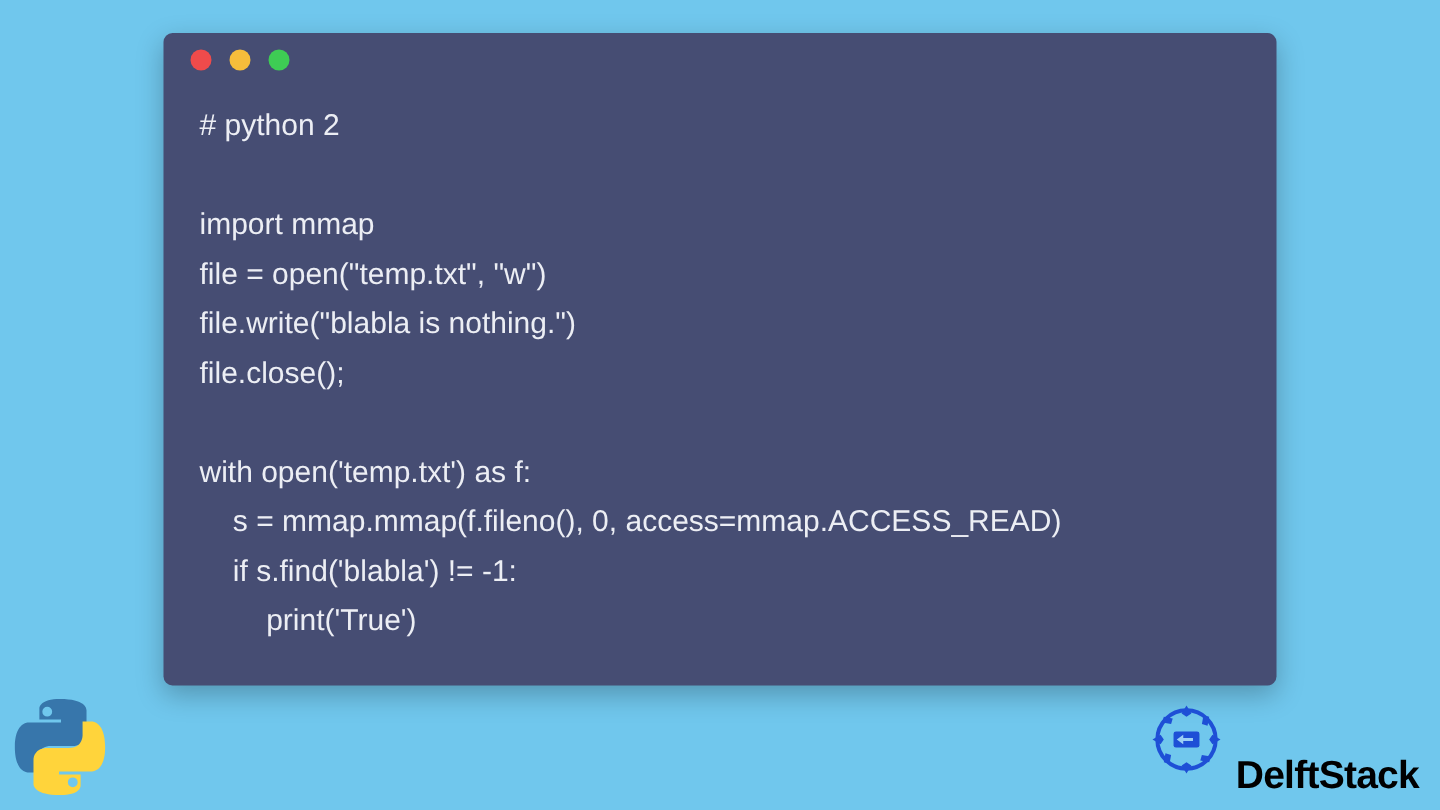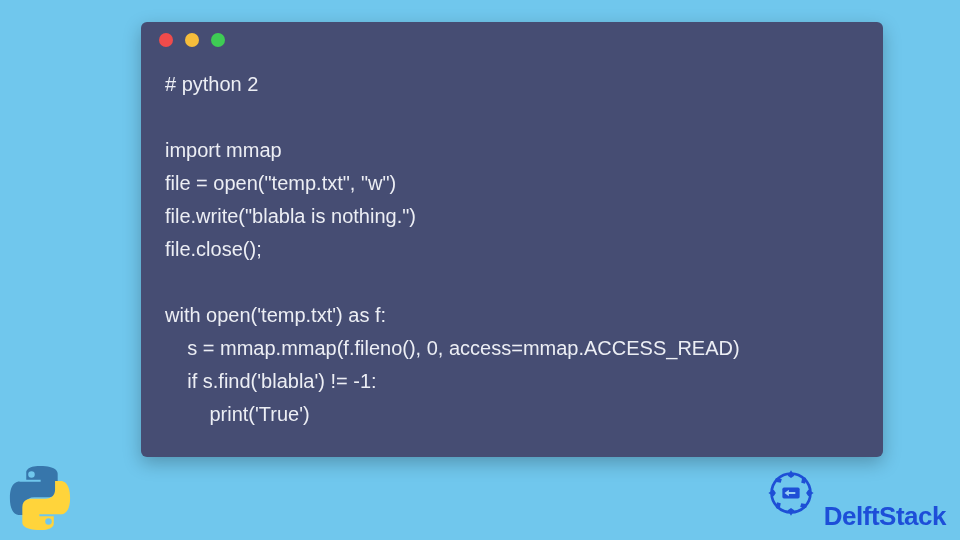--- a/index.html
+++ b/index.html
@@ -12,21 +12,20 @@
       overflow: hidden;
     }
     .code-window {
       position: absolute;
       left: 109px;
       top: 22px;
       width: 742px;
       background: #464d73;
       border-radius: 6px;
       box-shadow: 0 6px 18px rgba(0,0,0,0.25);
-      margin-left: 32px;
     }
     .titlebar {
       height: 36px;
       display: flex;
       align-items: center;
       padding-left: 18px;
       gap: 12px;
     }
     .dot { width: 14px; height: 14px; border-radius: 50%; }
     .dot.red { background: #ef4b4b; }
@@ -53,21 +52,21 @@
       position: absolute;
       right: 14px;
       bottom: 8px;
       display: flex;
       align-items: center;
       gap: 6px;
     }
     .ds-text {
       font-size: 26px;
       font-weight: 600;
-      color: #1d4ed8;
+      color: #000000;
       letter-spacing: -0.5px;
       margin-top: 48px;
     }
     .ds-badge { width: 54px; height: 54px; }
   </style>
 </head>
 <body>
 
 <div class="code-window">
   <div class="titlebar">

